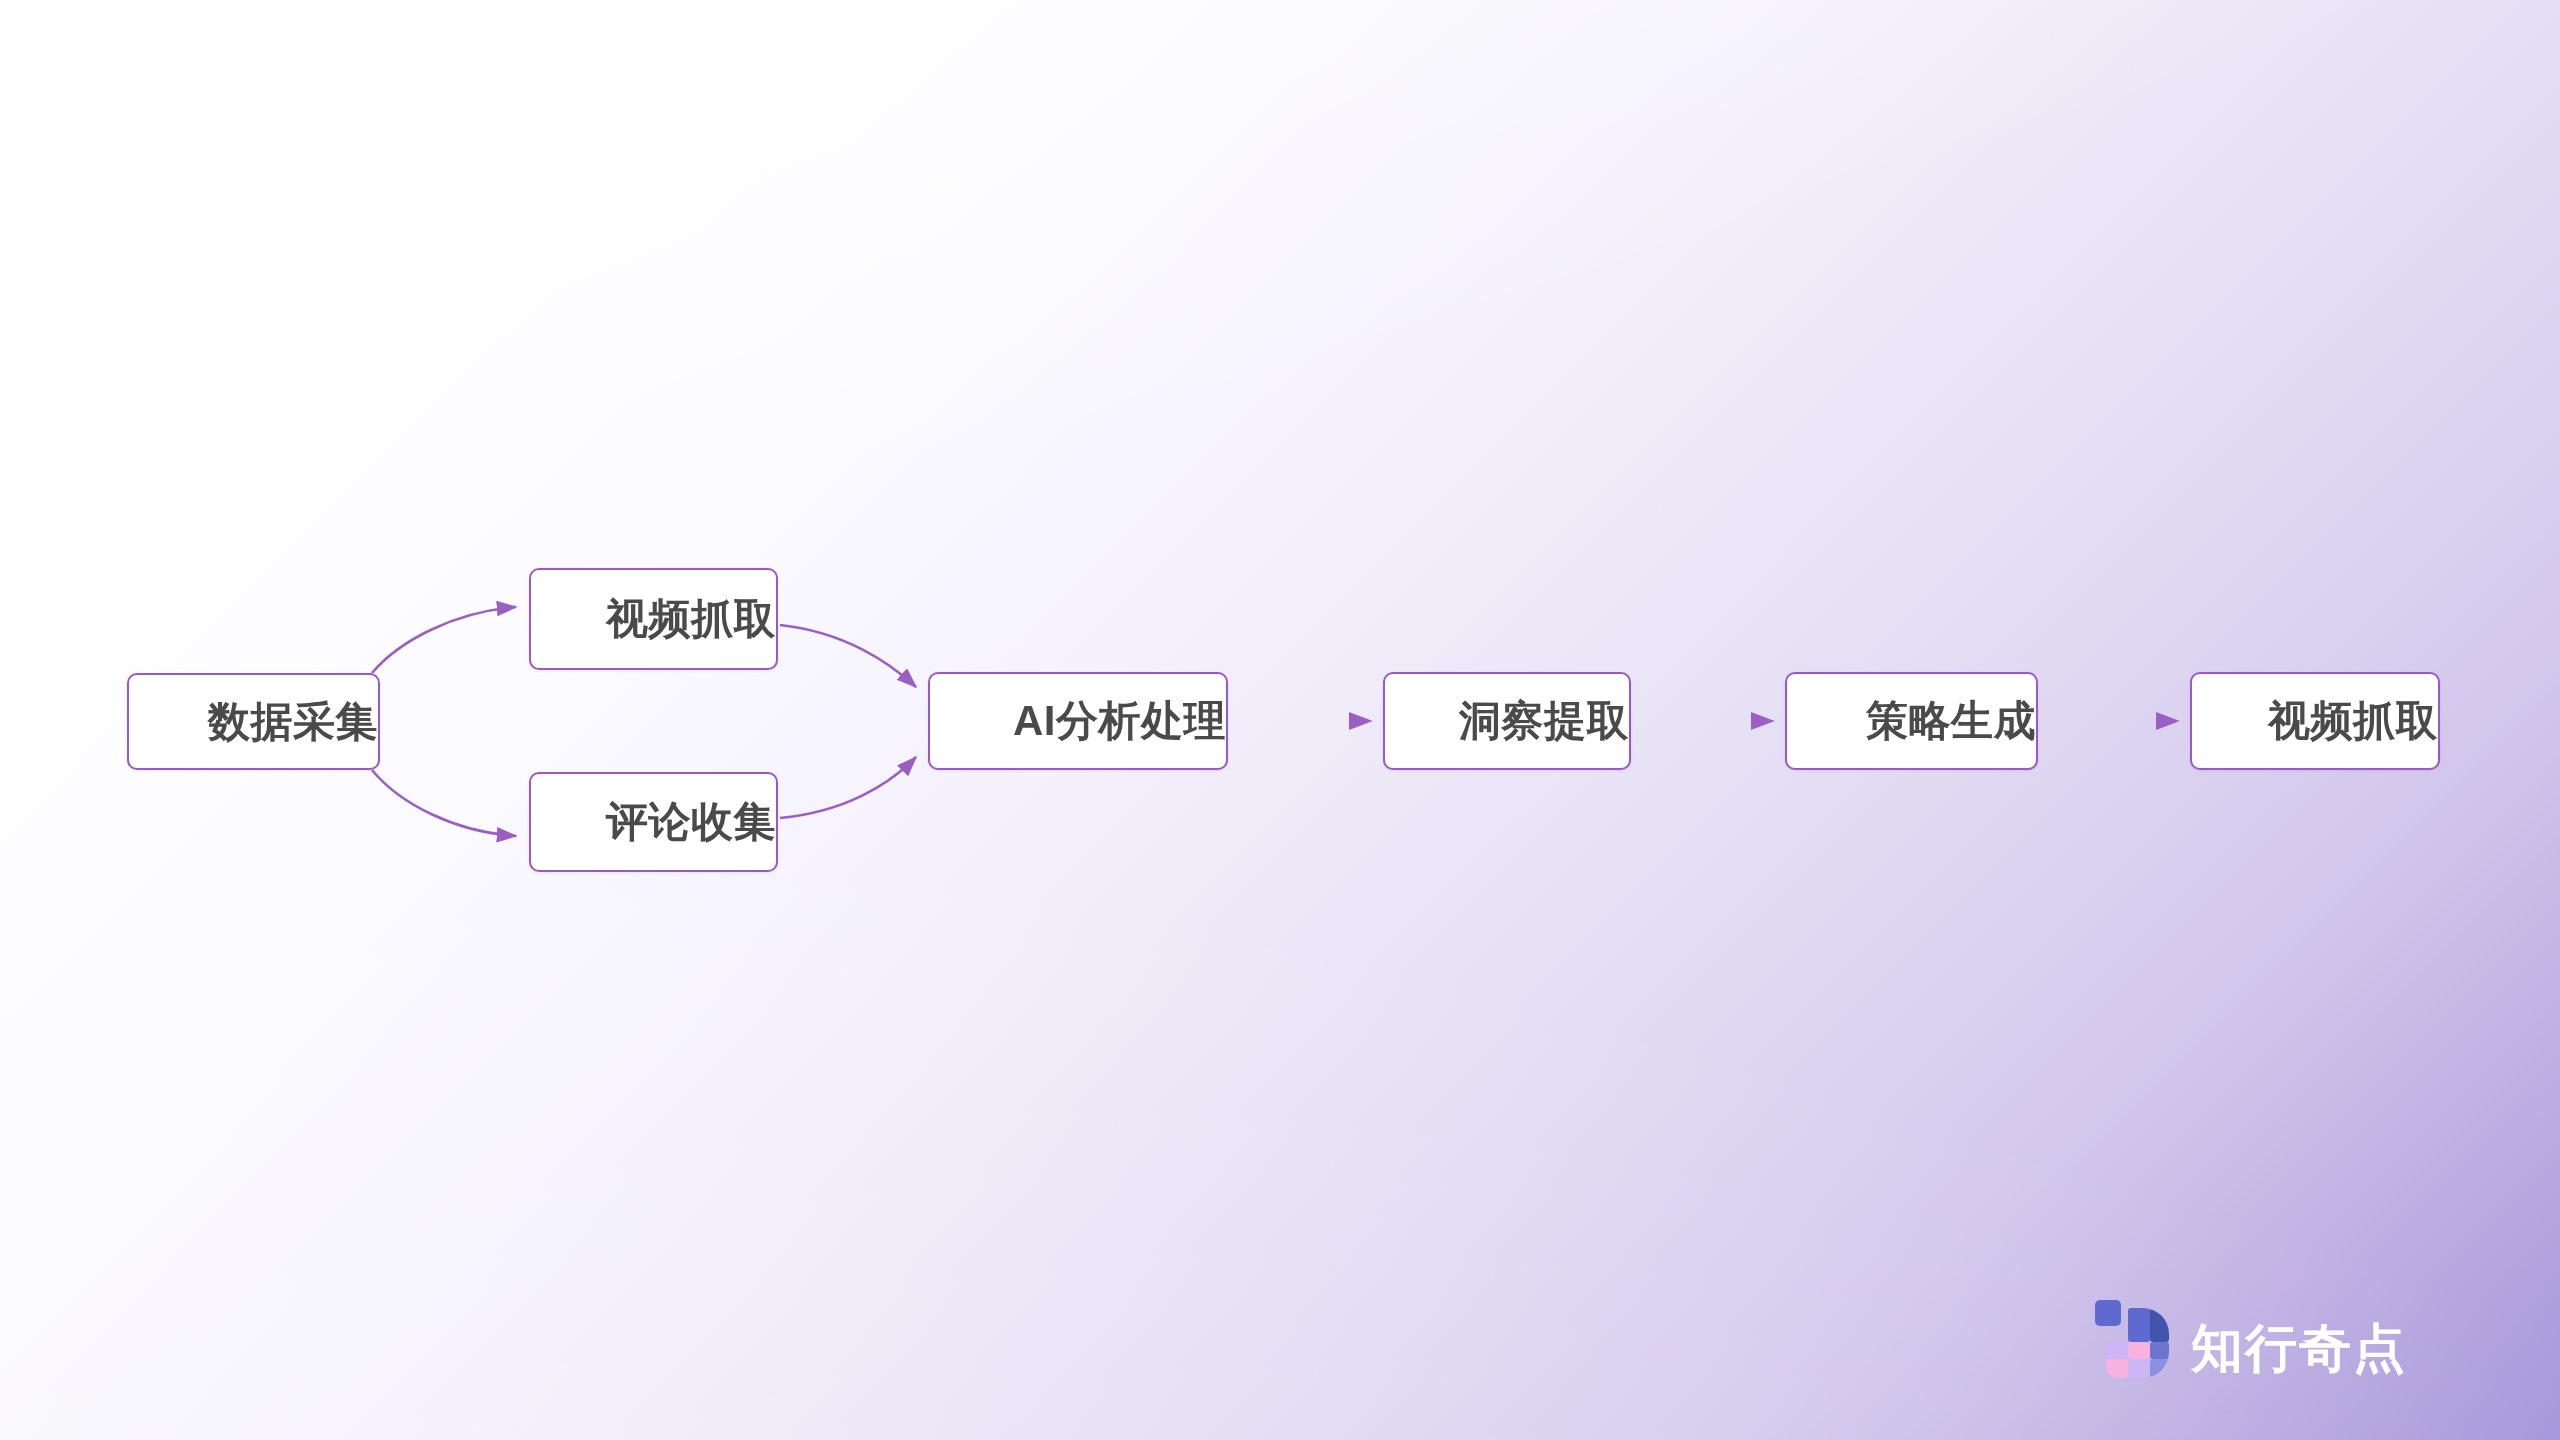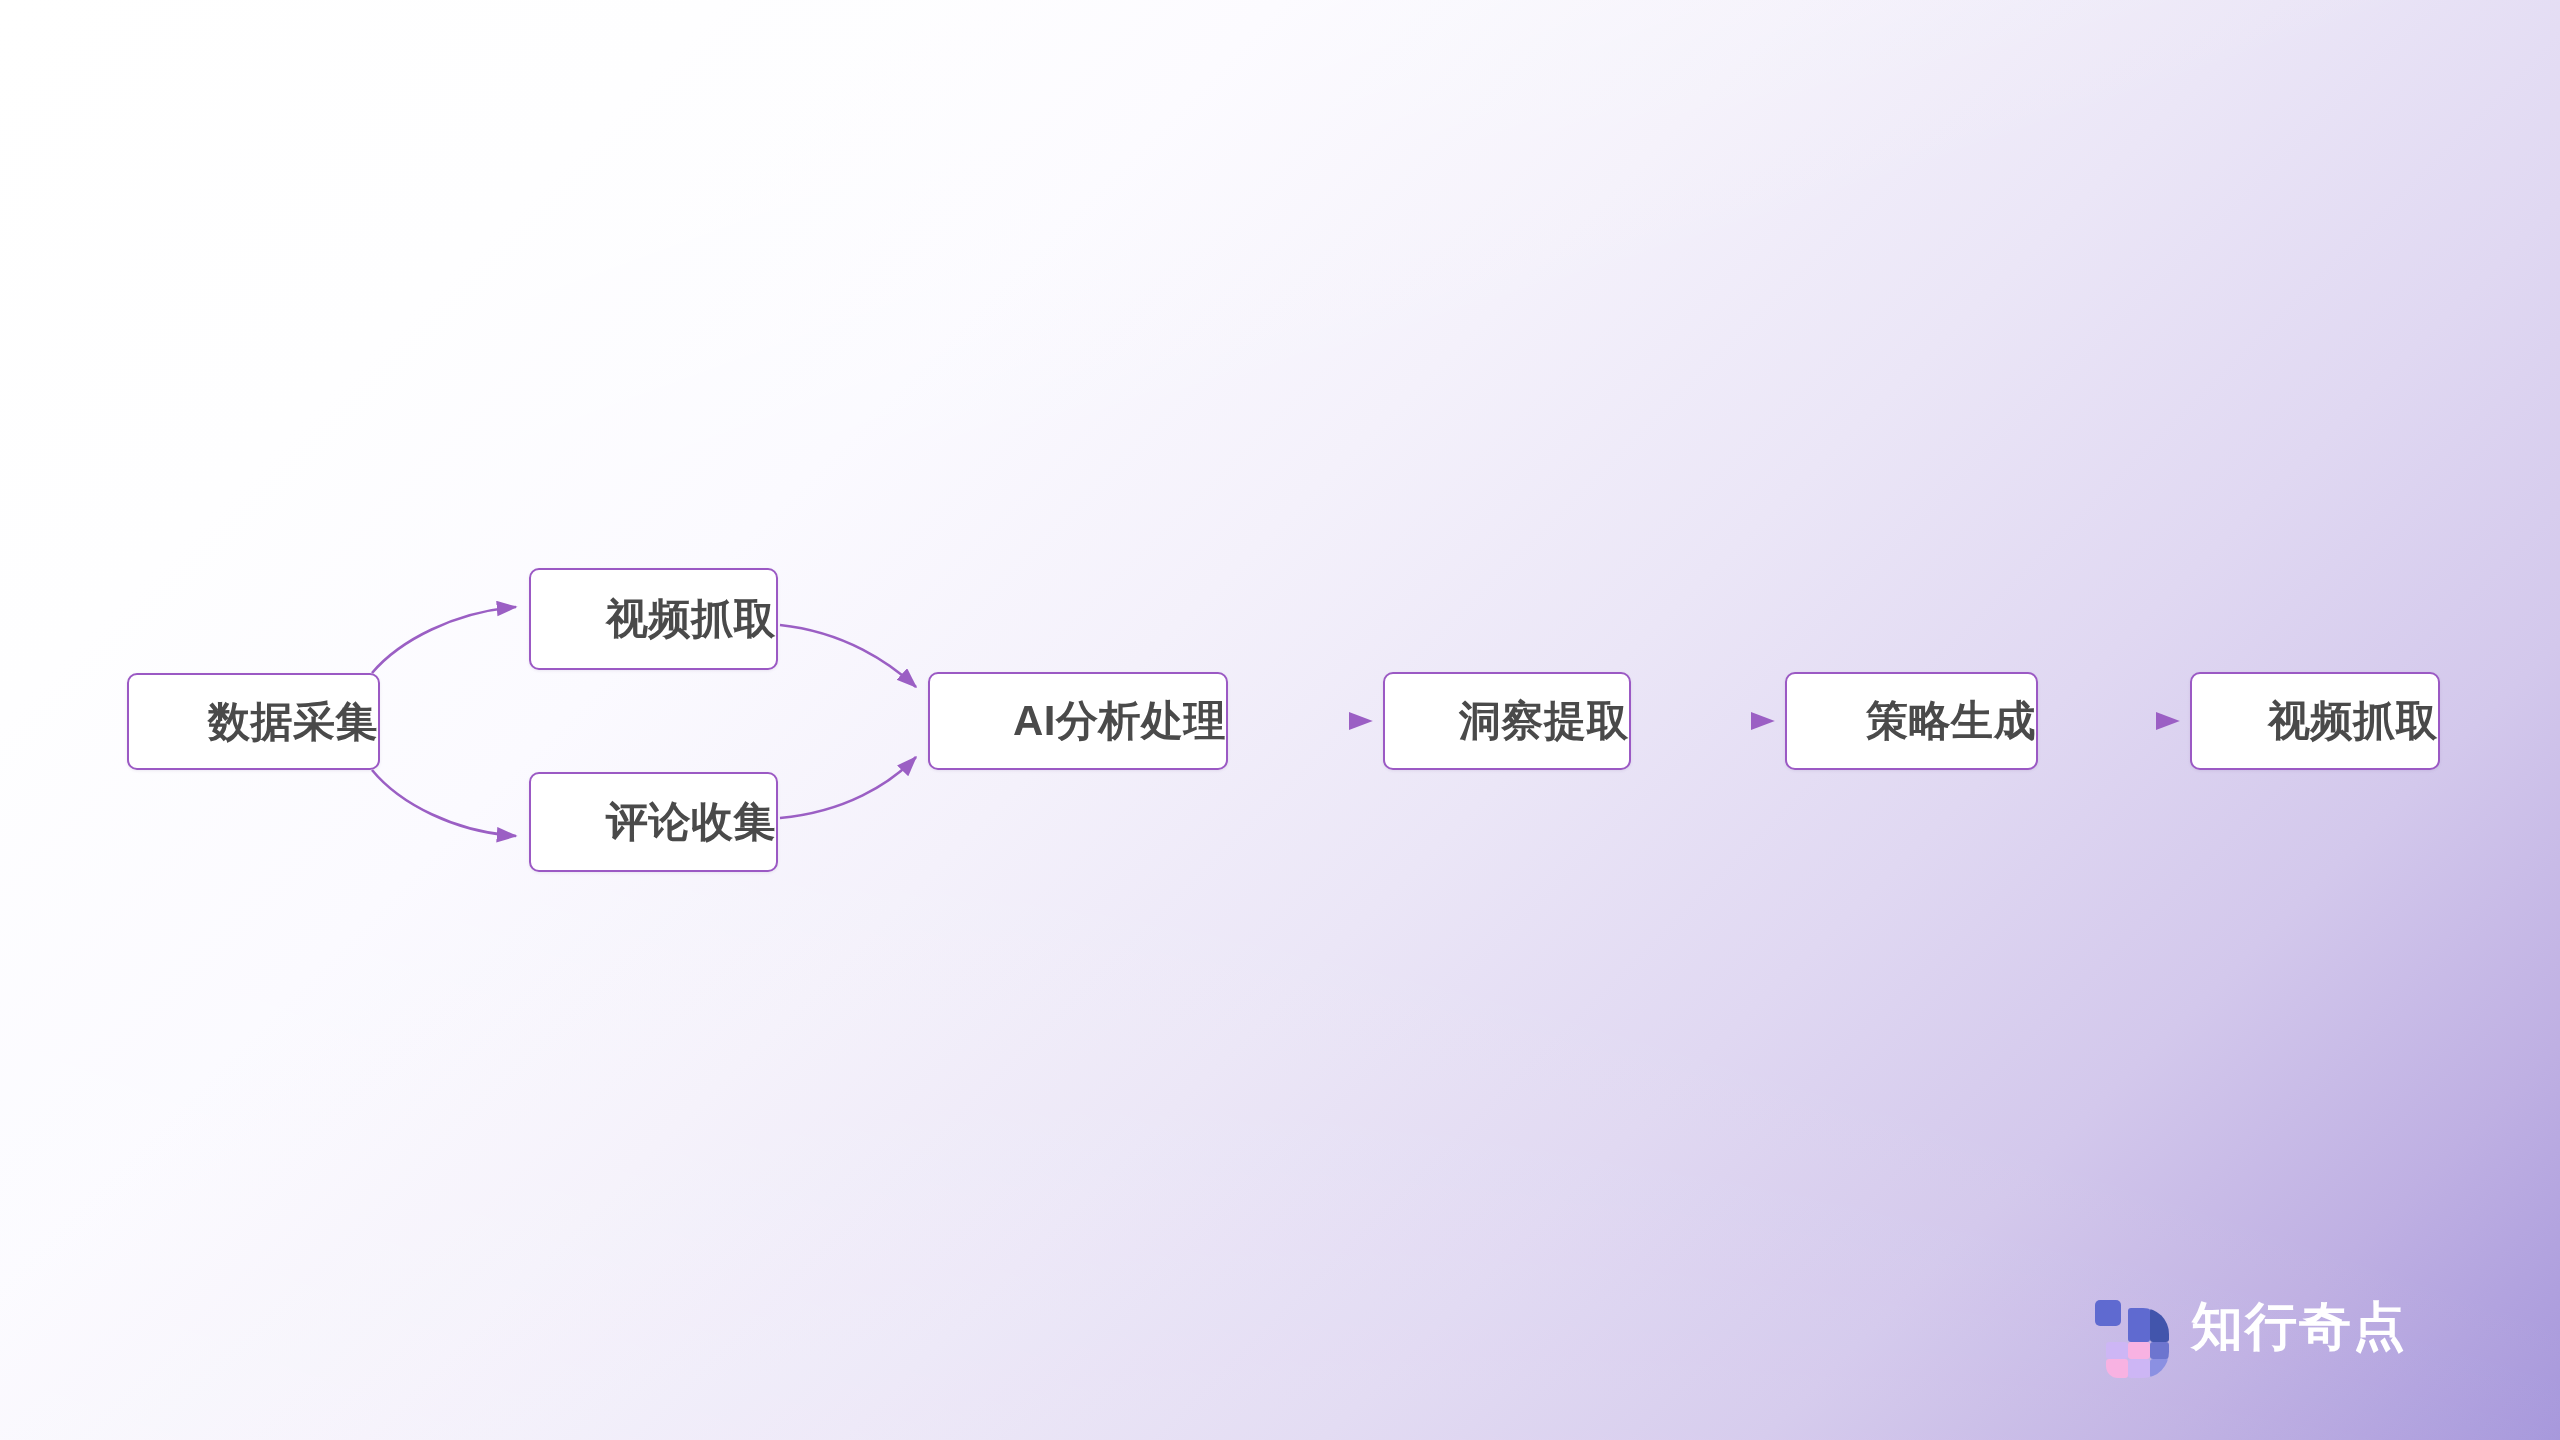--- a/index.html
+++ b/index.html
@@ -71,21 +71,21 @@
     line-height: 1;
     white-space: nowrap;
   }
 
   
   #brand {
     position: absolute;
     left: 2095px;
     top: 1300px;
     display: flex;
-    align-items: flex-start;
+    align-items: flex-end;
     gap: 22px;
   }
   #brand-mark {
     position: relative;
     width: 74px;
     height: 74px;
   }
   #brand-mark .tile {
     position: absolute;
     border-radius: 3px;

